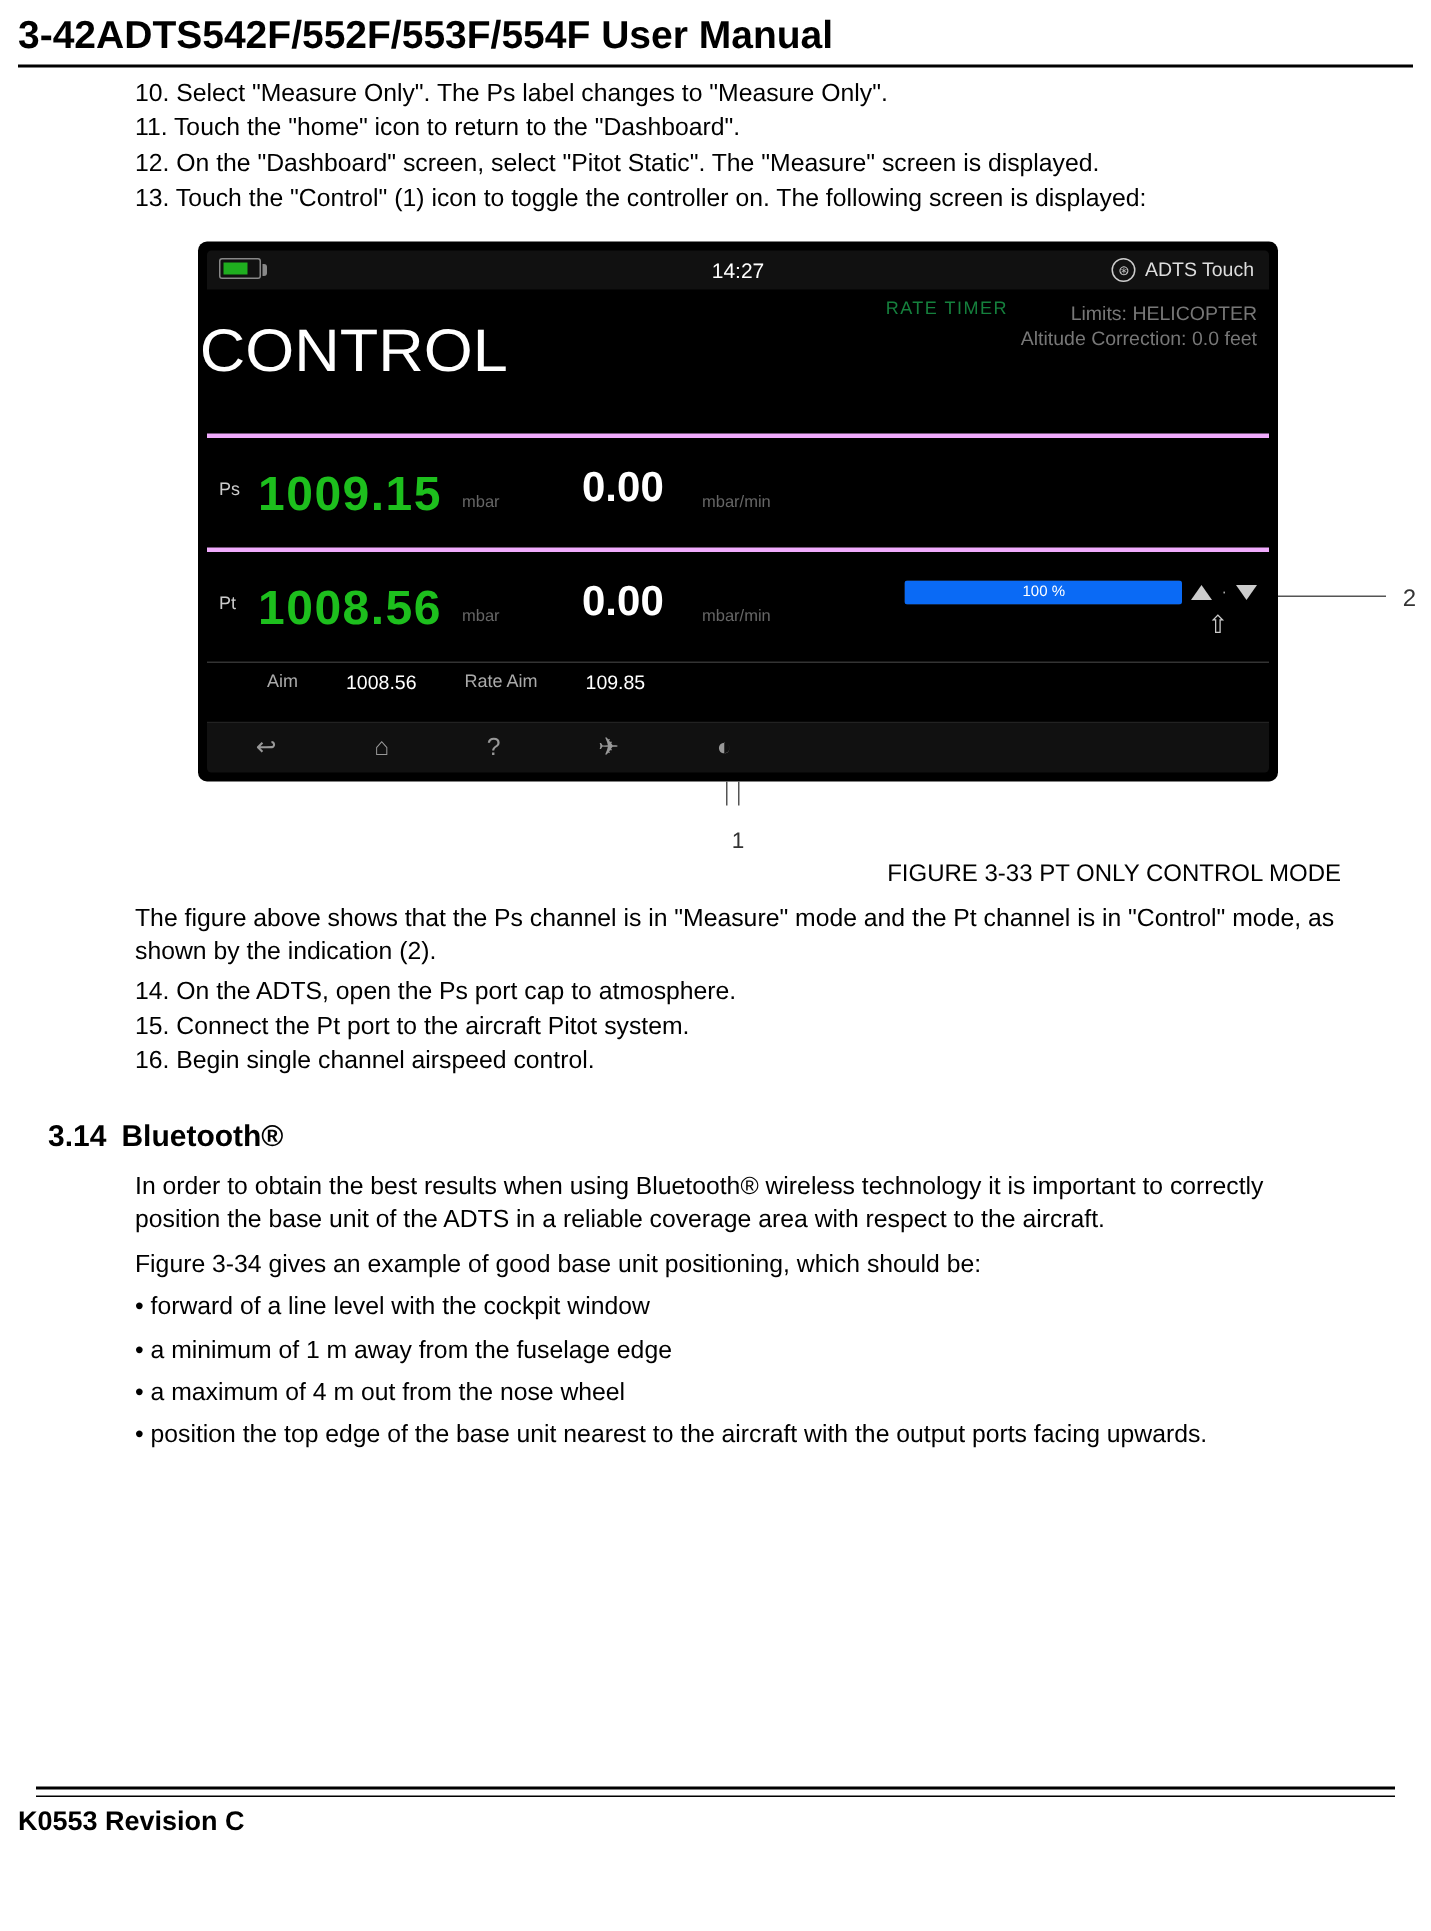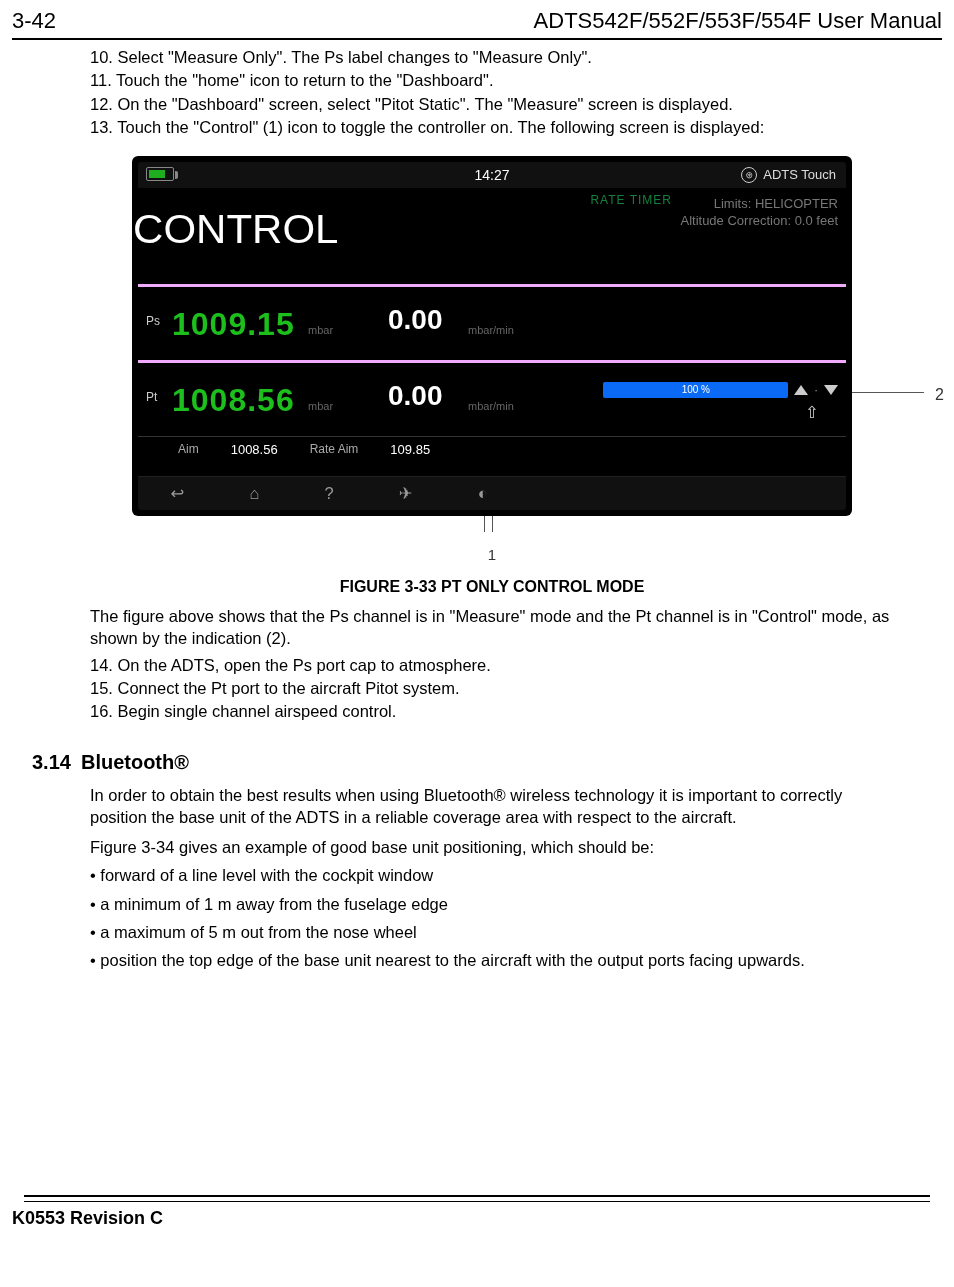--- a/index.html
+++ b/index.html
@@ -5,24 +5,24 @@
   * { box-sizing: border-box; margin: 0; padding: 0; }
   body {
     font-family: Arial, Helvetica, sans-serif;
     background: #fff;
     width: 954px;
     margin: 0 auto;
     color: #000;
   }
   .page-header {
     display: flex;
-    justify-content: space-between;
+    justify-content: flex-start;
     padding: 8px 12px 2px;
-    font-weight: normal;
-    font-size: 22px;
+    font-weight: bold;
+    font-size: 26px;
   }
   .hr-thick { border: none; border-top: 2.5px solid #000; margin: 2px 12px 6px; }
   .content {
     padding: 0 60px 0 90px;
     font-size: 16.5px;
     line-height: 1.35;
   }
   .step { margin: 1px 0; }
   .figure-wrap { margin: 18px auto 0; text-align: center; }
   .device-screen {
@@ -115,21 +115,21 @@
   .callout-bracket-1 {
     position:absolute; left: 352px; bottom:-16px; width:1px; height:16px; background:#555;
   }
   .callout-bracket-1b {
     position:absolute; left: 360px; bottom:-16px; width:1px; height:16px; background:#555;
   }
   .callout-1-txt {
     display:block; text-align:center; margin-top: 24px; font-size:15px; color:#333;
   }
   .figure-caption {
-    text-align:center; font-size:16px; font-weight:bold; margin-top:10px;
+    text-align:right; font-size:16px; font-weight:normal; 
     font-variant: small-caps;
   }
   .body-para { margin: 8px 0 4px; }
   .section-head {
     display:flex; gap:10px; margin: 26px 0 2px -58px;
     font-size:20px; font-weight:bold;
   }
   .bullet-item { margin: 6px 0; }
   .page-footer {
     position: relative;
@@ -248,21 +248,21 @@
   <div class="section-head">
     <span>3.14</span>
     <span>Bluetooth®</span>
   </div>
 
   <p class="body-para">In order to obtain the best results when using Bluetooth® wireless technology it is important to correctly position the base unit of the ADTS in a reliable coverage area with respect to the aircraft.</p>
   <p class="body-para">Figure 3-34 gives an example of good base unit positioning, which should be:</p>
 
   <p class="bullet-item">• forward of a line level with the cockpit window</p>
   <p class="bullet-item">• a minimum of 1 m away from the fuselage edge</p>
-  <p class="bullet-item">• a maximum of 5 m out from the nose wheel</p>
+  <p class="bullet-item">• a maximum of 4 m out from the nose wheel</p>
   <p class="bullet-item">• position the top edge of the base unit nearest to the aircraft with the output ports facing upwards.</p>
 
 </div>
 
 <div class="page-footer">
   <hr class="hr-foot">
   <hr class="hr-foot-thin">
   <span>K0553 Revision C</span>
 </div>
 

